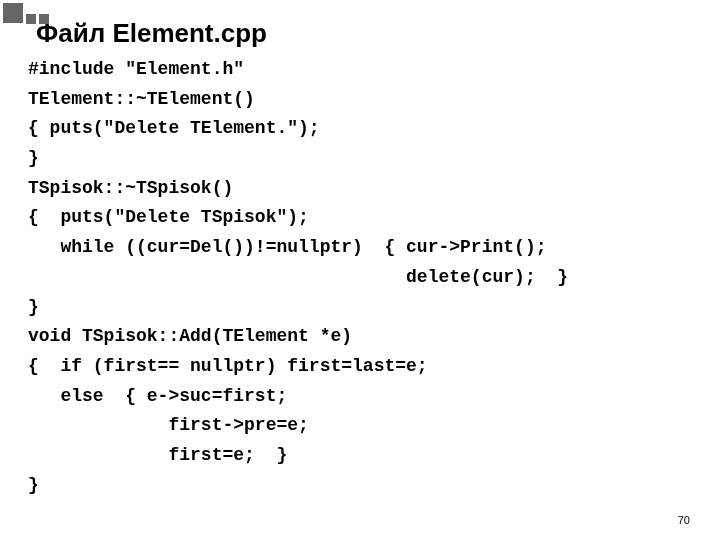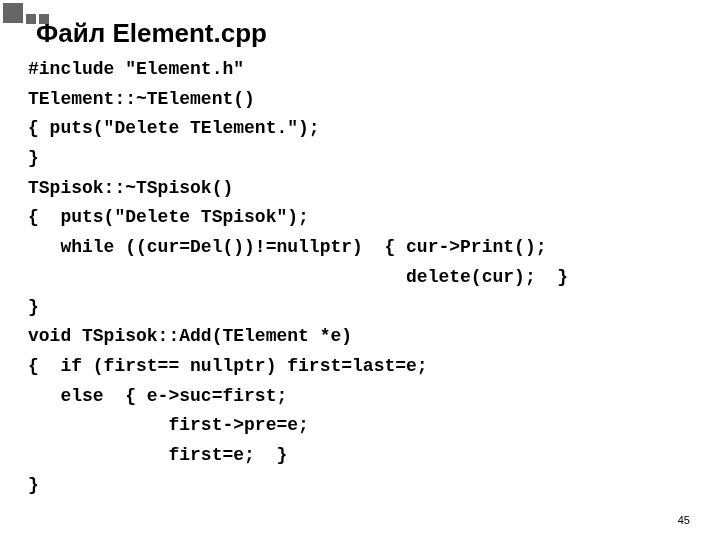--- a/index.html
+++ b/index.html
@@ -92,14 +92,14 @@
    while ((cur=Del())!=nullptr)  { cur-&gt;Print();
                                    delete(cur);  }
 }
 void TSpisok::Add(TElement *e)
 {  if (first== nullptr) first=last=e;
    else  { e-&gt;suc=first;
              first-&gt;pre=e;
              first=e;  }
 }</div>
 
-  <div class="pagenum">45</div>
+  <div class="pagenum">70</div>
 </div>
 
 </body></html>

